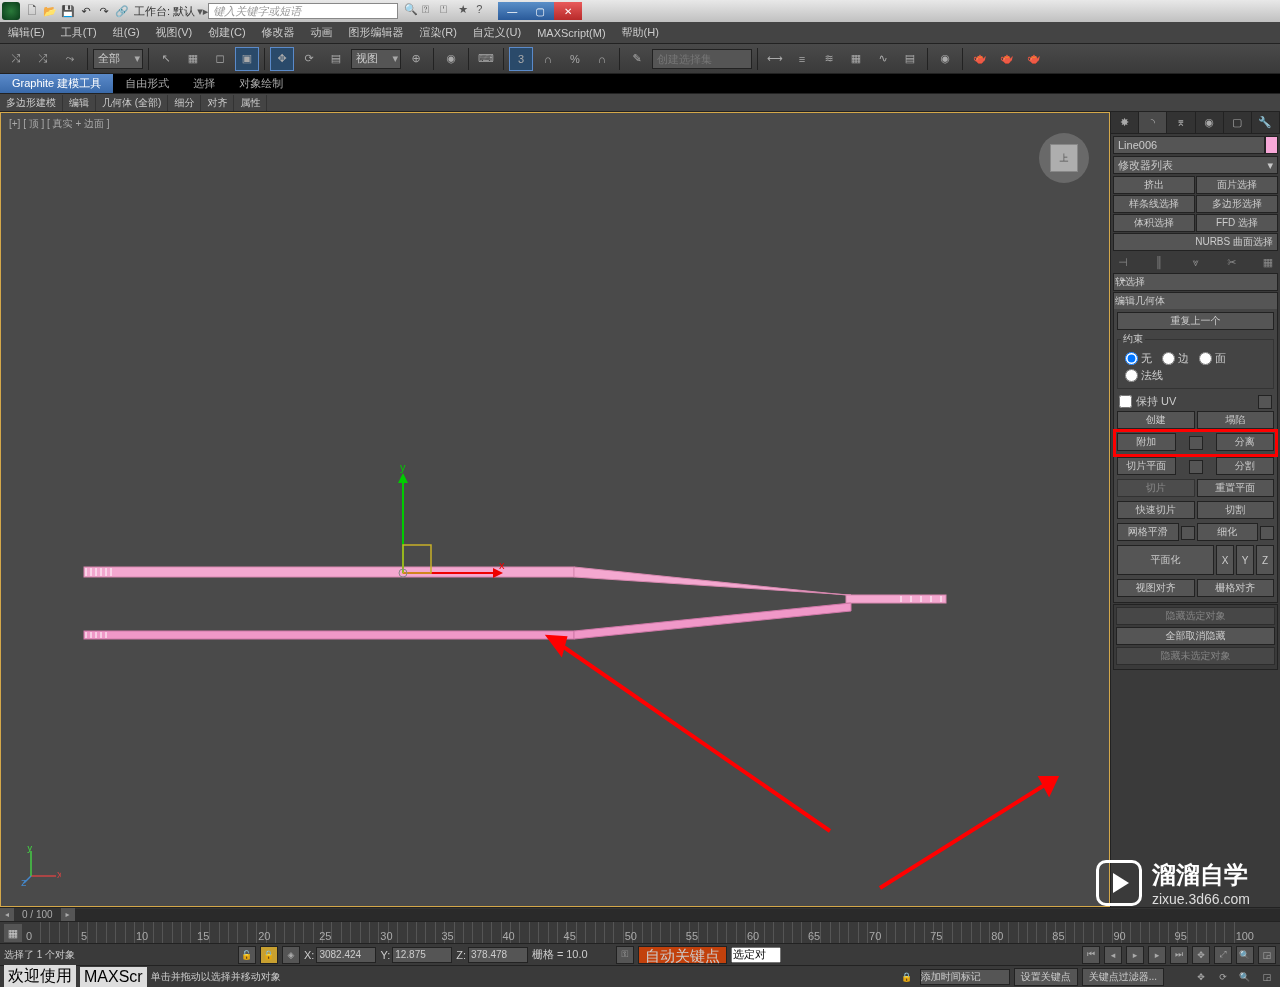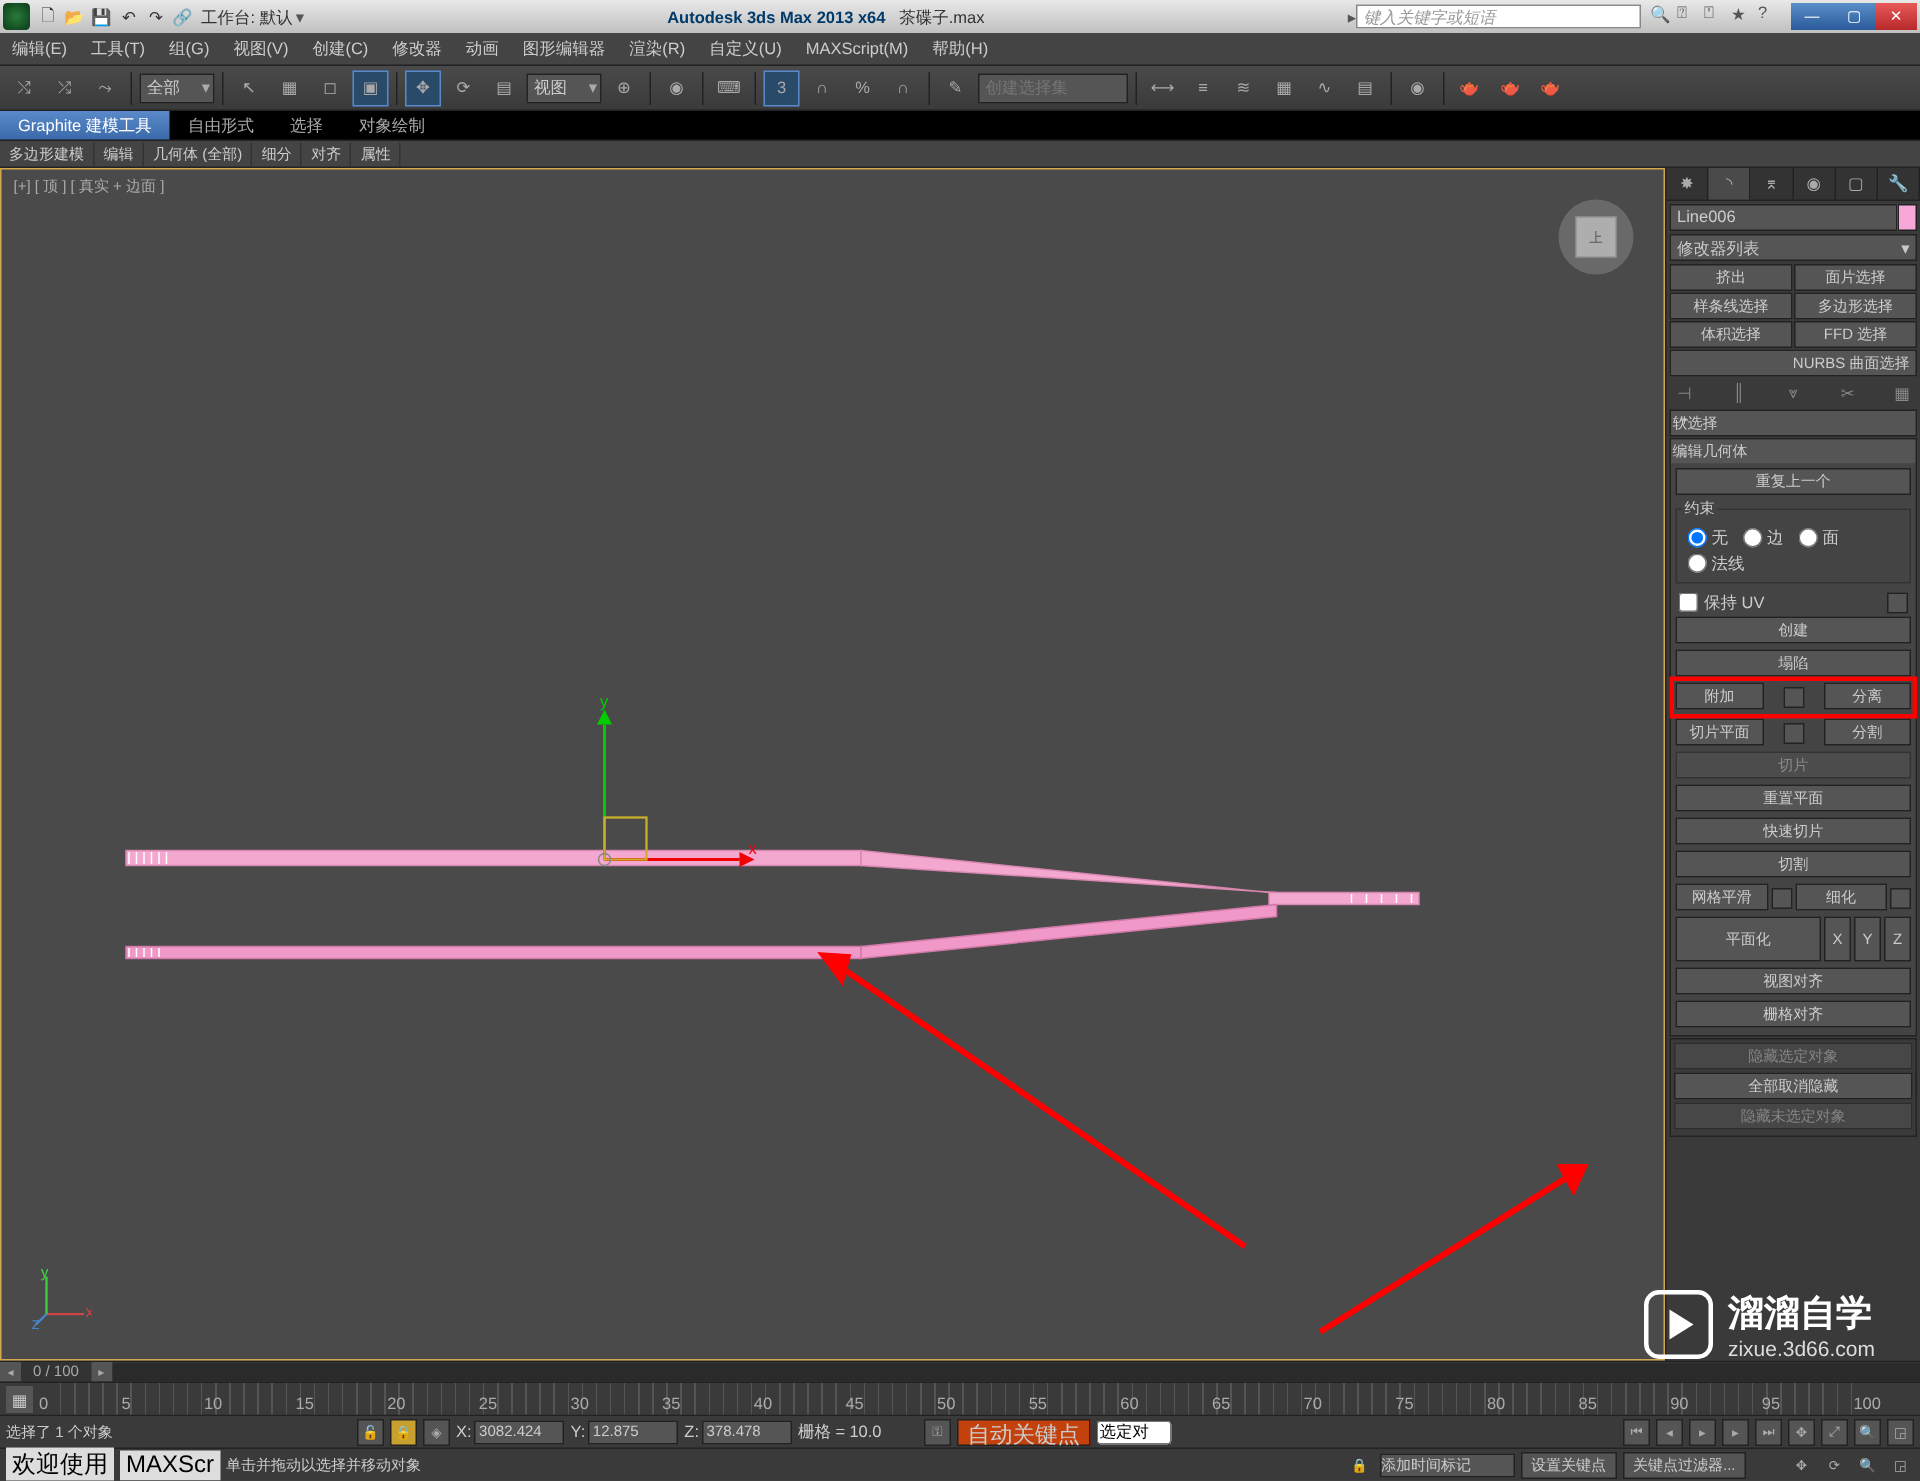--- a/index.html
+++ b/index.html
@@ -65,21 +65,21 @@
 .rollout .bdy{background:#444;padding:3px}
 .rollout button{background:#555;border:1px solid #222;color:#ccc;height:18px;width:100%;font-size:10px;margin-bottom:2px}
 .constraint{display:flex;flex-wrap:wrap;gap:2px 10px;padding:2px 4px}
 .constraint label{display:flex;align-items:center;gap:3px;color:#ccc;font-size:10px}
 .constraint input{margin:0}
 .chkrow{display:flex;align-items:center;gap:4px;padding:2px;color:#ccc;font-size:10px}
 .chkrow .sq{width:14px;height:14px;border:1px solid #222;background:#555;margin-left:auto}
 .editgrid{display:grid;grid-template-columns:1fr 14px 1fr;gap:13px;margin-bottom:2px;align-items:center}
 .editgrid button{background:#555;border:1px solid #222;color:#ccc;height:18px;font-size:10px}
 .editgrid .sq{width:14px;height:14px;border:1px solid #222;background:#555}
-.editgrid2{display:grid;grid-template-columns:1fr;gap:2px}
+.editgrid2{display:grid;grid-template-columns:1fr 1fr;gap:2px}
 .editgrid2 button{background:#555;border:1px solid #222;color:#ccc;height:18px;font-size:10px}
 .editgrid3{display:grid;grid-template-columns:1fr 14px 1fr 14px;gap:2px;align-items:center}
 .editgrid3 button{background:#555;border:1px solid #222;color:#ccc;height:18px;font-size:10px}
 .editgrid3 .sq{width:14px;height:14px;border:1px solid #222;background:#555}
 .axisbtns{display:grid;grid-template-columns:1fr 18px 18px 18px;gap:2px}
 .axisbtns button{background:#555;border:1px solid #222;color:#ccc;height:30px;font-size:10px}
 .hidepanel{padding:2px;color:#ccc;font-size:10px}
 .hidepanel button{background:#555;border:1px solid #222;color:#ccc;height:18px;font-size:10px;width:100%;margin-bottom:2px}
 .scrollh{height:14px;background:#333;display:flex;align-items:center;border-top:1px solid #222}
 .scrollh .arr{width:14px;height:14px;background:#555;display:flex;align-items:center;justify-content:center;color:#aaa;font-size:8px}
@@ -115,23 +115,20 @@
   <div class="qat">
     <span>🗋</span>
     <span>📂</span>
     <span>💾</span>
     <span>↶</span>
     <span>↷</span>
     <span>🔗</span>
   </div>
   <span class="ws">工作台: 默认</span>
   <span style="color:#555;margin-left:2px">▾</span>
-  <div class="title">
-    <span>Autodesk 3ds Max  2013 x64</span>&nbsp;&nbsp;&nbsp;<span class="file">茶碟子.max</span>
-  </div>
   <span style="color:#555">▸</span>
   <div class="search">
       <span>键入关键字或短语</span>
     </div>
   <div class="ricons">
     <span>🔍</span>
     <span>⍰</span>
     <span>⍞</span>
     <span>★</span>
     <span>?</span>

